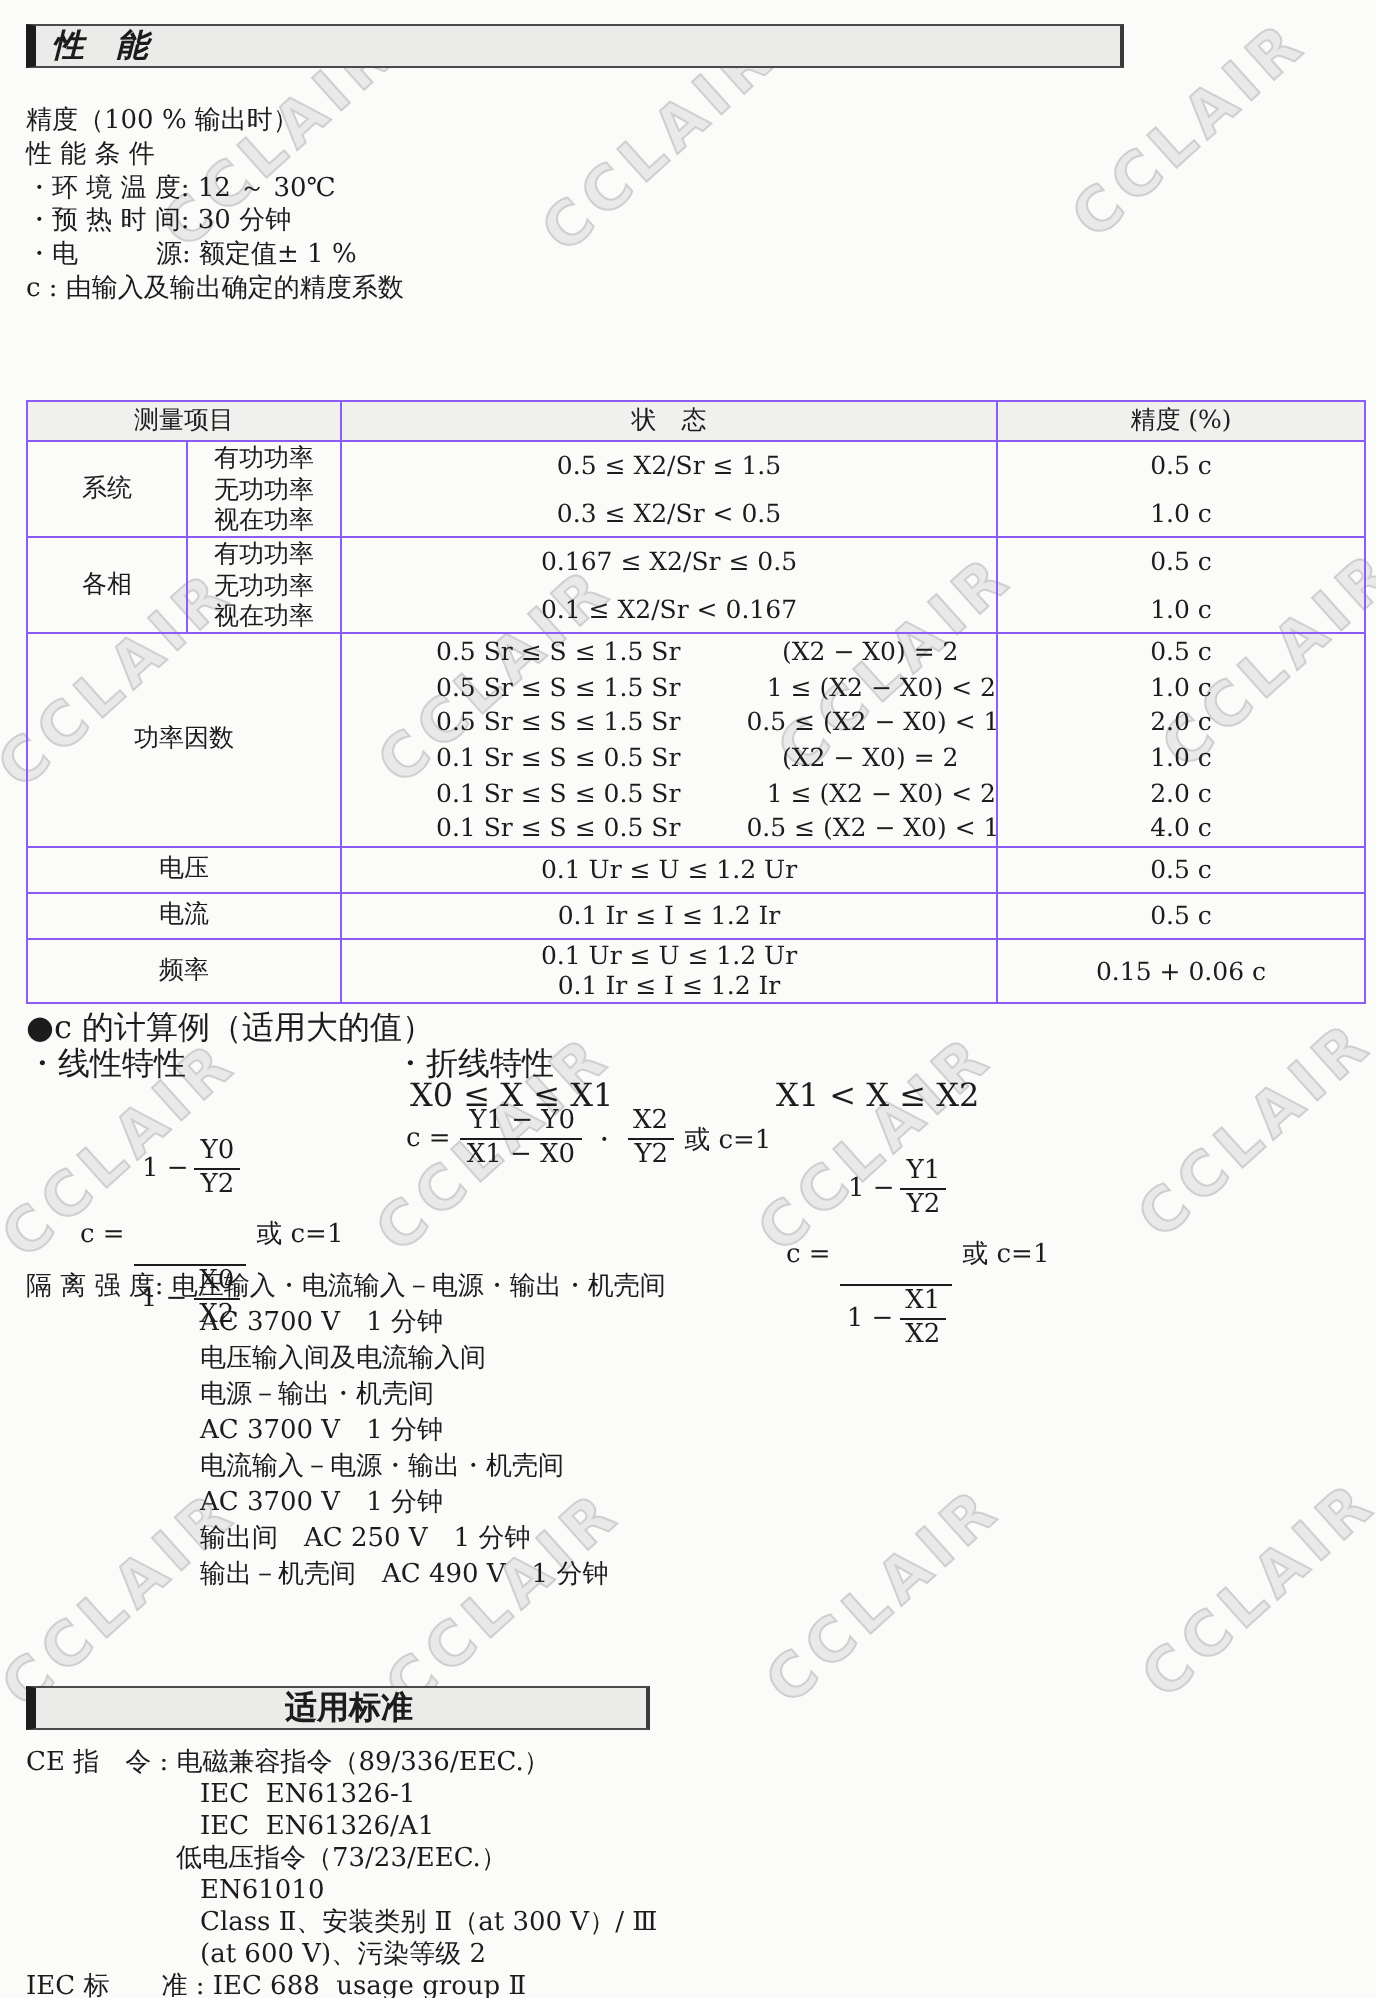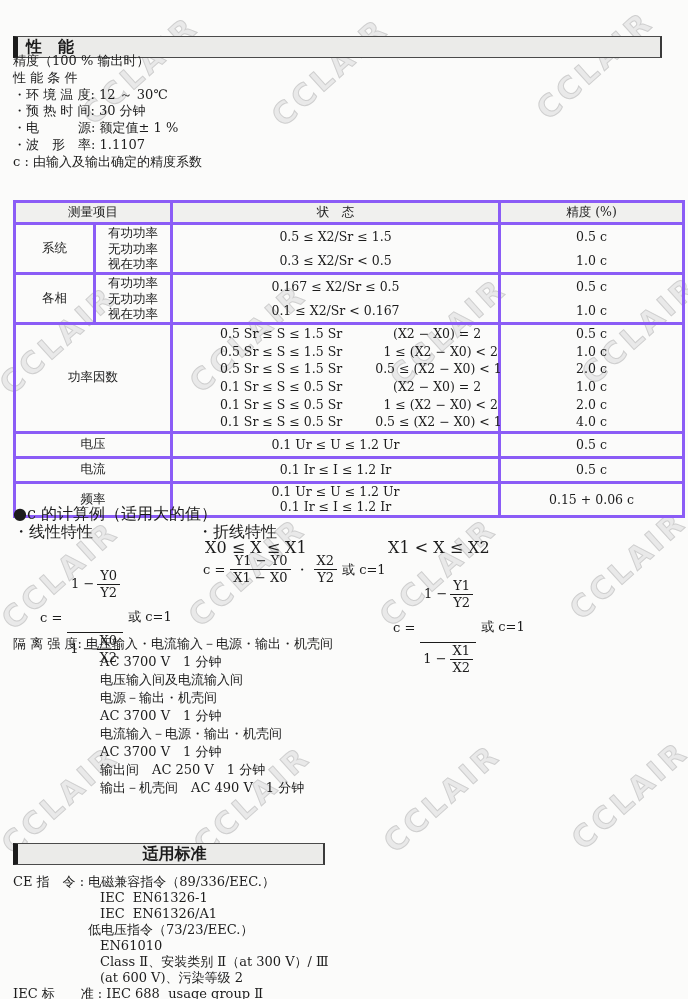--- a/index.html
+++ b/index.html
@@ -21,34 +21,34 @@
   }
   .content{position:relative;z-index:1;}
   
   .titlebox{
     position:absolute;left:13px;height:22px;
     background:#ebebe9;border:1px solid #4a4a4a;
     border-left:5px solid #1c1c1c;border-right:2px solid #3a3a3a;
     box-sizing:border-box;display:flex;align-items:center;
   }
   .titlebox .tb-text{font-weight:bold;font-size:16px;padding-left:8px;white-space:pre;}
-  .t1{top:36px;width:649px;}
+  .t1{top:12px;width:549px;font-style:italic;}
   .t2{top:843px;width:312px;justify-content:center;}
   
   .line{white-space:pre;font-size:13px;}
   .intro{position:absolute;left:13px;top:53px;}
   .intro .line{height:16.8px;line-height:16.8px;}
   
   table.acc{
     position:absolute;left:13px;top:200px;width:669px;
     border-collapse:collapse;table-layout:fixed;
     font-size:12.5px;
   }
   table.acc th,table.acc td{
-    border:3px solid #8b5cf6;padding:0;text-align:center;vertical-align:middle;
+    border:1px solid #8b5cf6;padding:0;text-align:center;vertical-align:middle;
   }
   table.acc{border:1.5px solid #222;}
   table.acc th{background:#f0f0ee;font-weight:normal;height:19px;white-space:pre;}
   .subline{height:15.6px;line-height:15.6px;}
   .h23{height:23.5px;line-height:23.5px;}
   .h15{height:15.5px;line-height:15.5px;}
   .pf-line{height:17.66px;line-height:17.66px;display:flex;text-align:left;padding-left:47px;box-sizing:border-box;gap:33px;}
   .pf-range{width:140px;white-space:pre;}
   .pf-cond{white-space:pre;}
   .row-v td{height:22px;}
@@ -94,21 +94,20 @@
     <div class="titlebox t1">
       <span class="tb-text">性　能</span>
     </div>
 
     <div class="intro">
       <div class="line">精度（100 % 输出时）</div>
       <div class="line">性 能 条 件</div>
       <div class="line">・环 境 温 度: 12 ～ 30℃</div>
       <div class="line">・预 热 时 间: 30 分钟</div>
       <div class="line">・电　　　源: 额定值± 1 %</div>
-      <div class="line">・波　形　率: 1.1107</div>
       <div class="line">c : 由输入及输出确定的精度系数</div>
     </div>
 
     <table class="acc">
       <colgroup>
           <col style="width:80px">
           <col style="width:77px">
           <col style="width:328px">
           <col style="width:184px">
         </colgroup>

